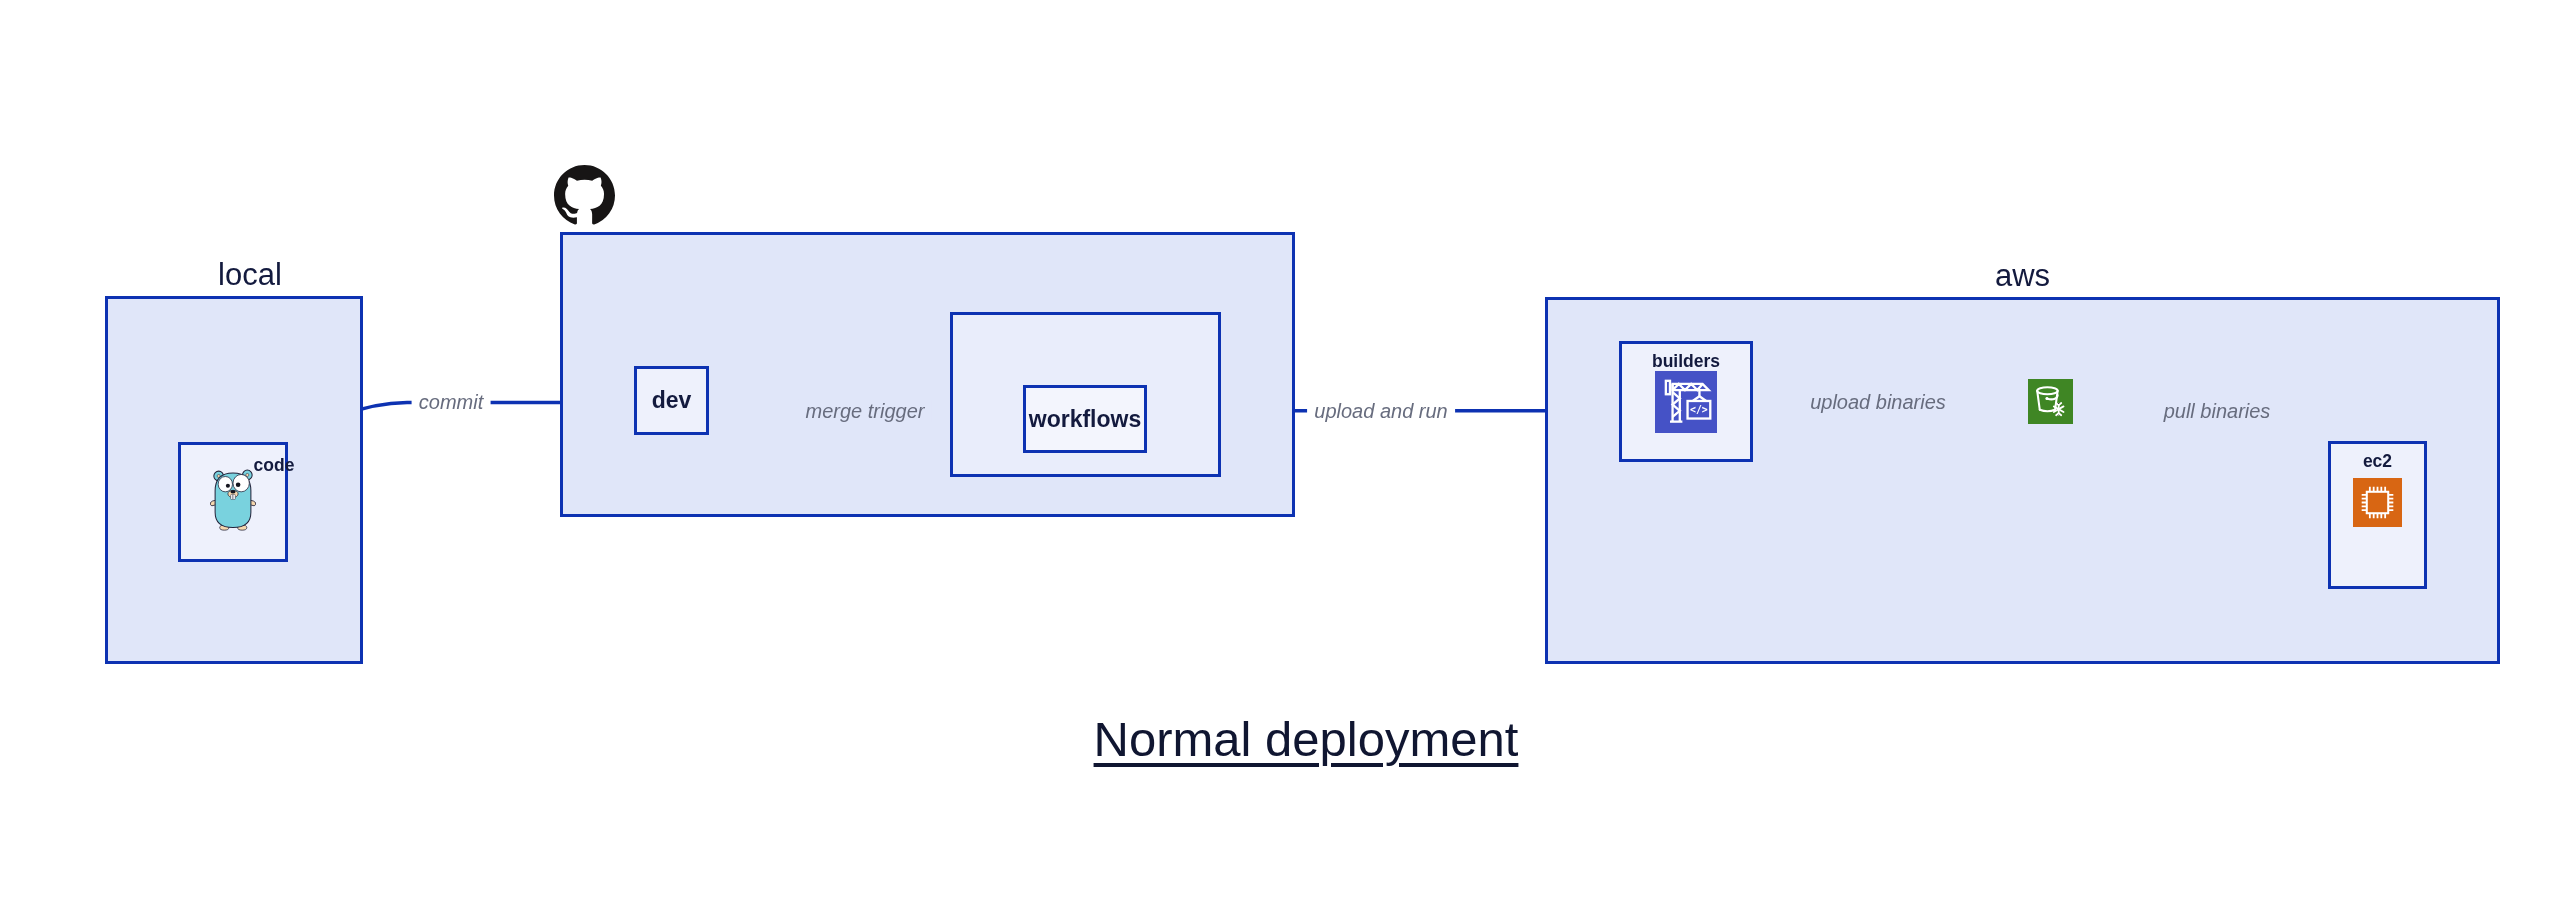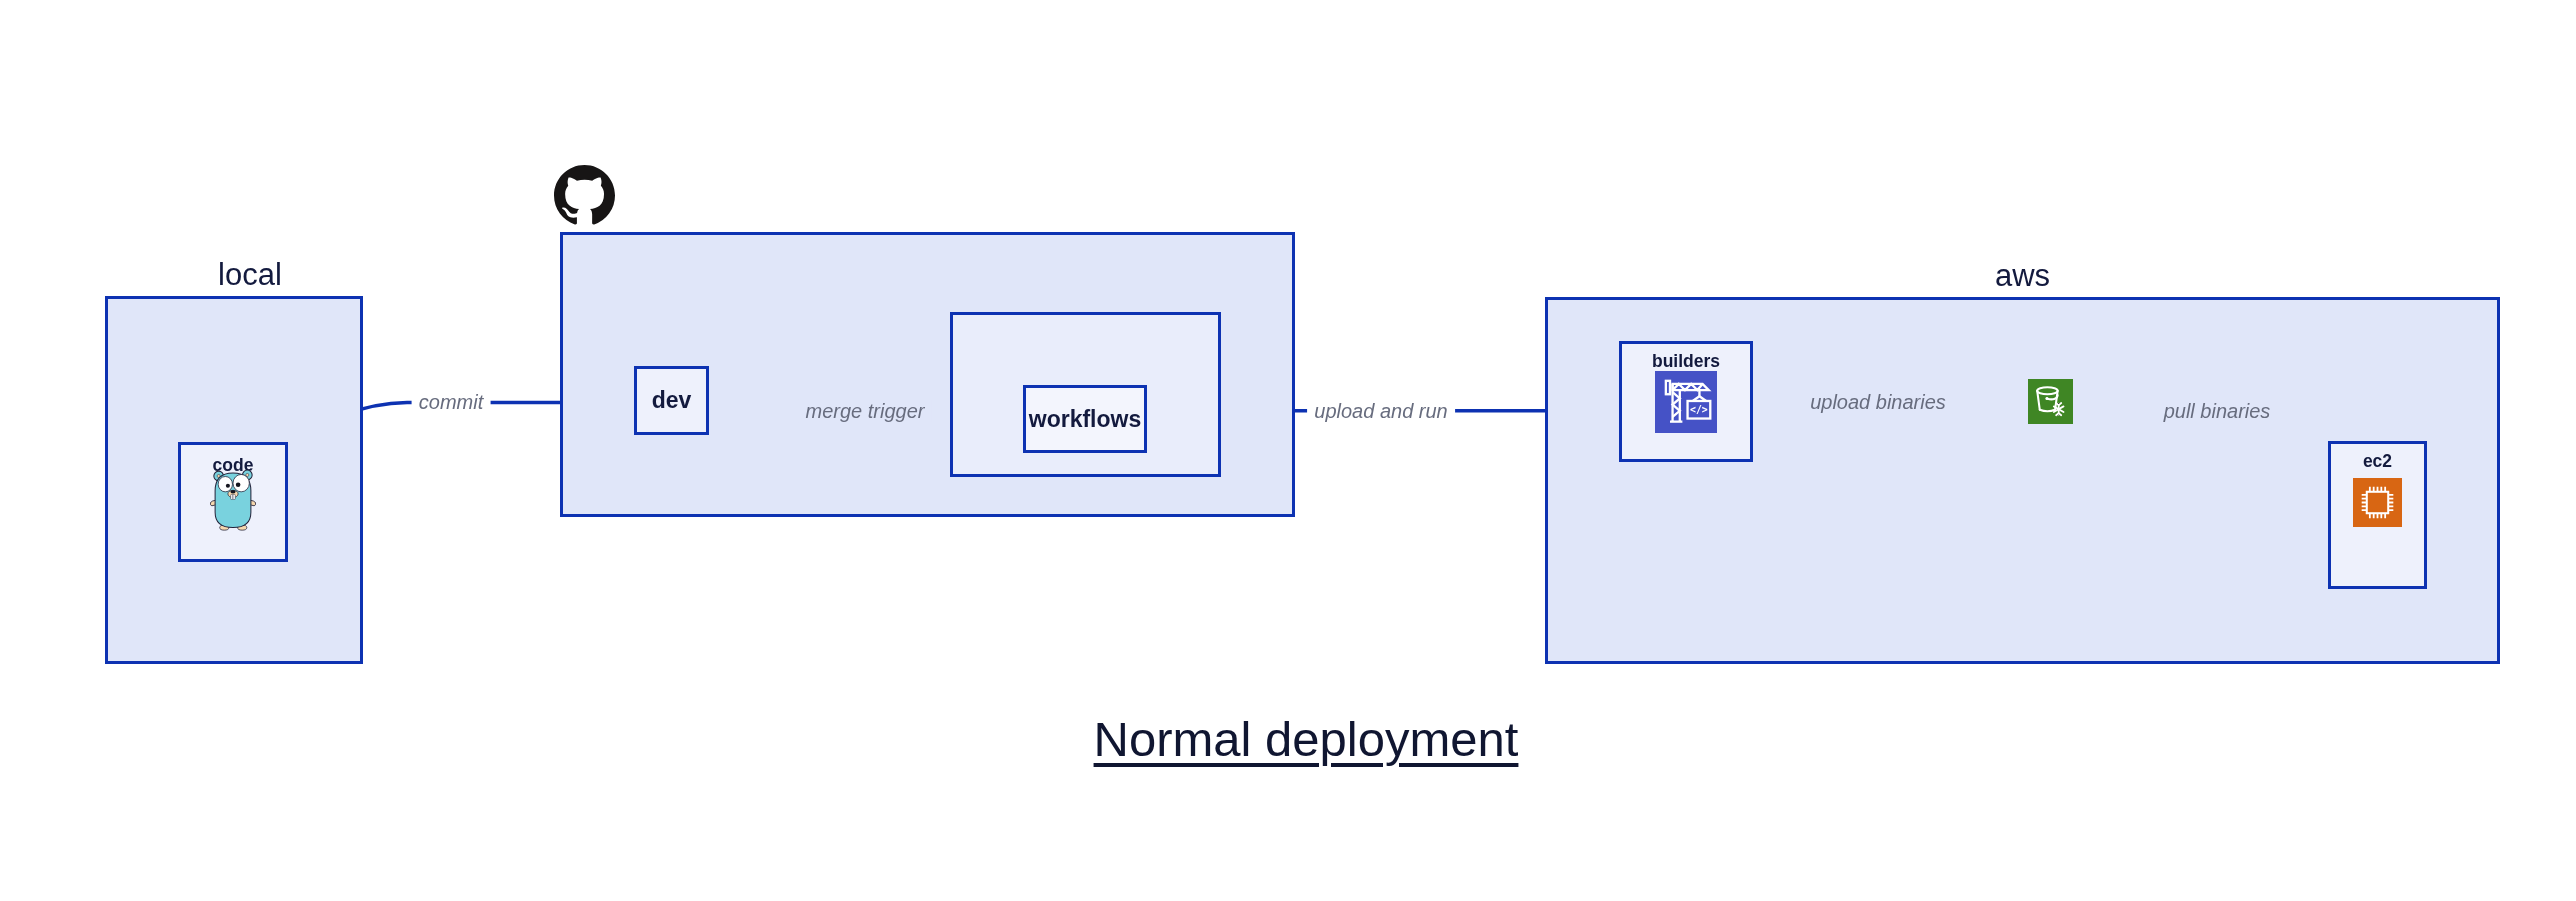--- a/index.html
+++ b/index.html
@@ -75,21 +75,21 @@
       <path d="M 2229 797 L 3119 797" marker-end="url(#arrow)"></path>
       <path d="M 3405 780 L 3869 780" marker-end="url(#arrow)"></path>
       <path d="M 4070 779 C 4170 781, 4260 794, 4330 830 C 4390 862, 4440 884, 4486 906" marker-end="url(#arrow)"></path>
     </g>
   </svg>
 
   <div class="container-label" style="left:121px;top:257px;width:258px;">local</div>
   <div class="box lvl1" style="left:105px;top:296px;width:258px;height:368px;"></div>
 
   <div class="box leaf" style="left:178px;top:442px;width:110px;height:120px;">
-    <div class="node-label" style="top:10px;">code</div>
+    <div class="node-label" style="top:10px;padding-left:41px;">code</div>
   </div>
 
   <svg class="icon" style="left:210px;top:468px;" width="46" height="63" viewBox="0 0 90 122">
     <g stroke="#23233A" stroke-width="2">
       <circle cx="17" cy="15" r="9.5" fill="var(--gopher-body)"></circle>
       <circle cx="73" cy="13" r="9.5" fill="var(--gopher-body)"></circle>
       <circle cx="17" cy="15" r="3" fill="var(--gopher-skin)" stroke-width="1"></circle>
       <circle cx="73" cy="13" r="3" fill="var(--gopher-skin)" stroke-width="1"></circle>
       <ellipse cx="7" cy="68" rx="7" ry="4.5" fill="var(--gopher-skin)" stroke-width="1.5" transform="rotate(-25 7 68)"></ellipse>
       <ellipse cx="83" cy="68" rx="7" ry="4.5" fill="var(--gopher-skin)" stroke-width="1.5" transform="rotate(25 83 68)"></ellipse>

